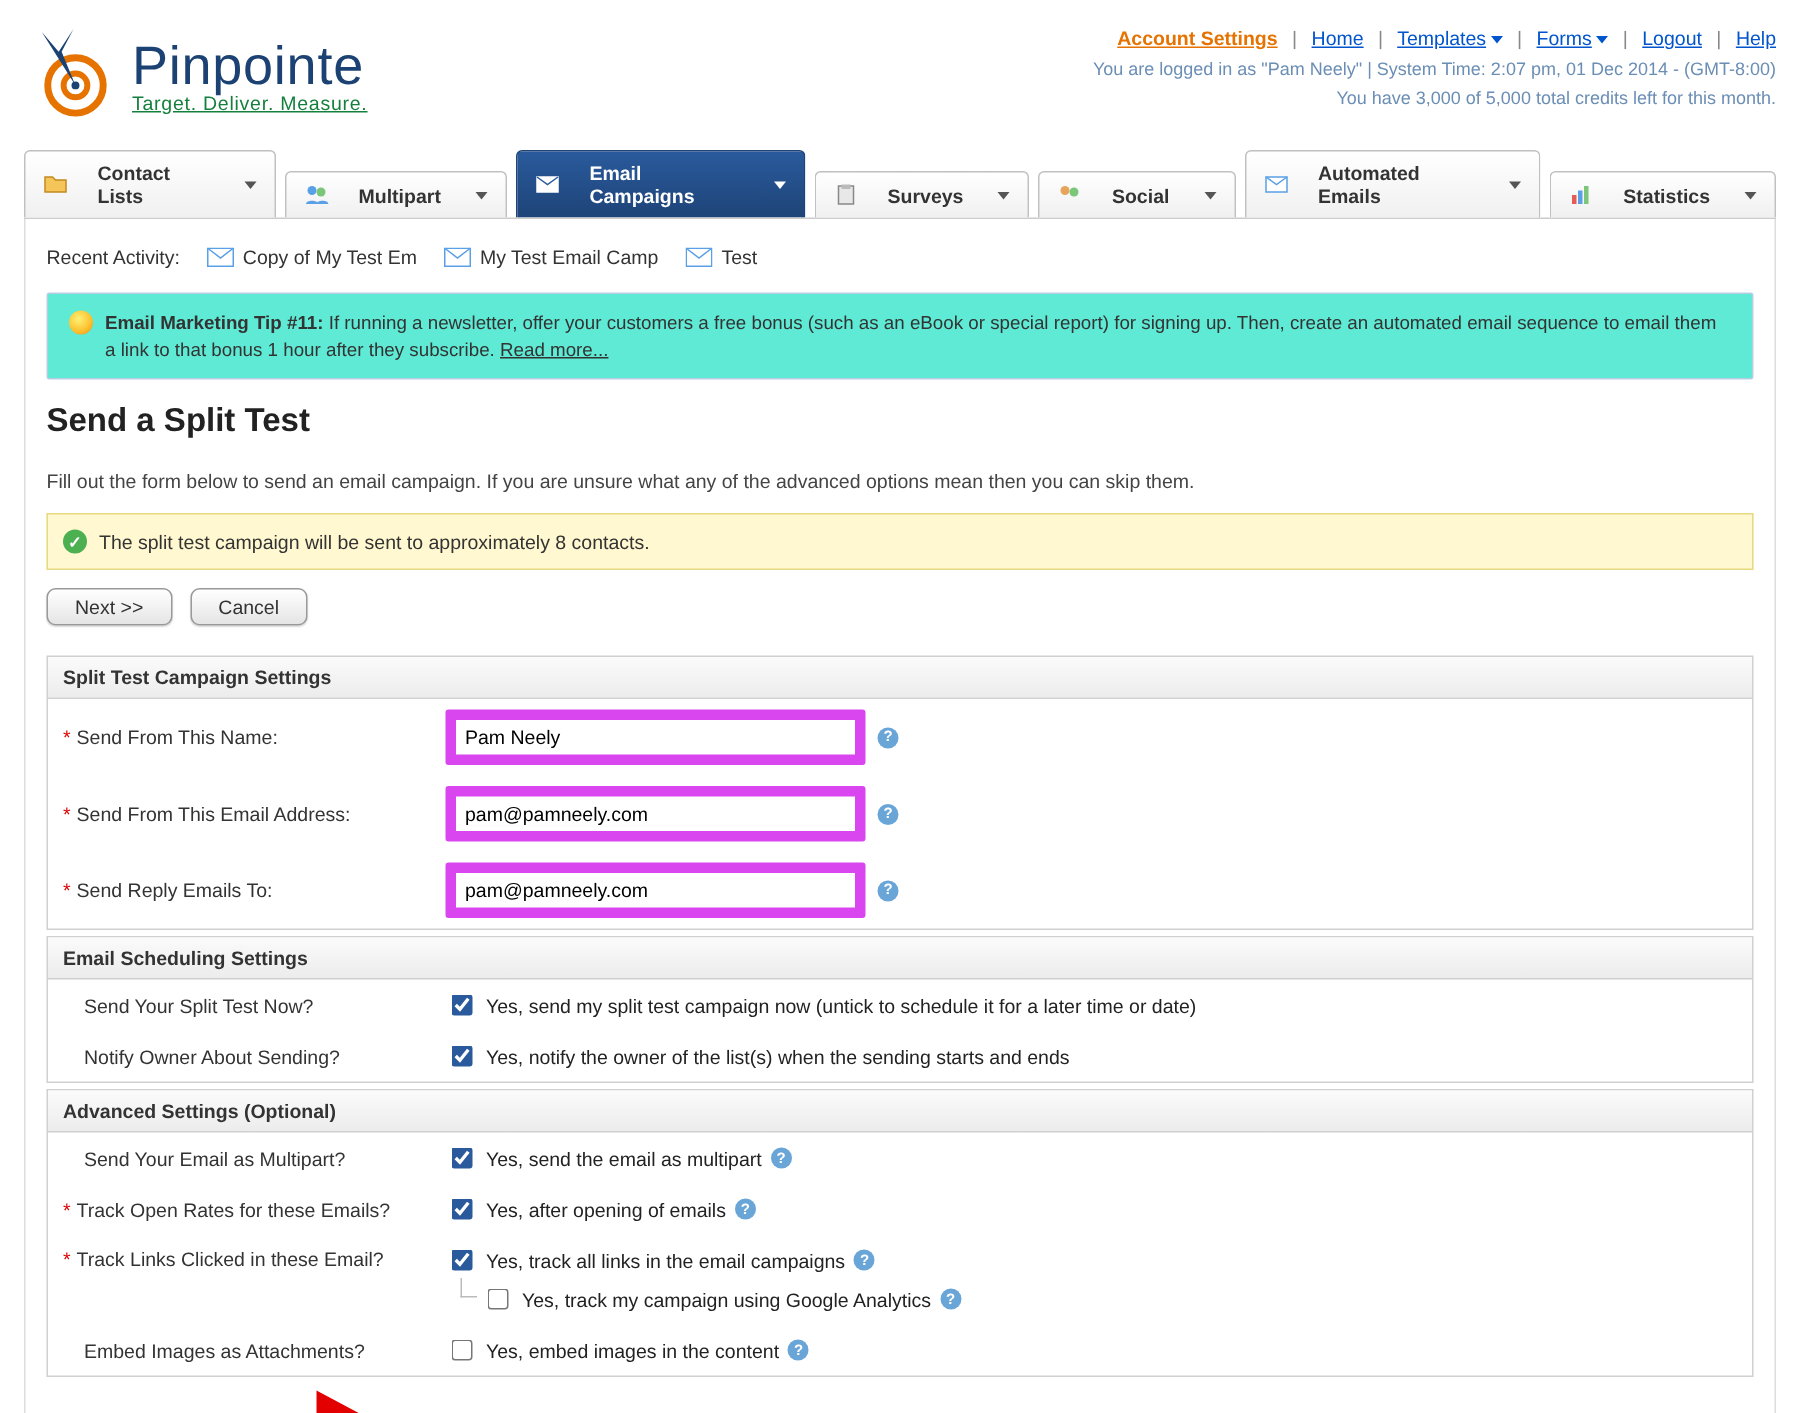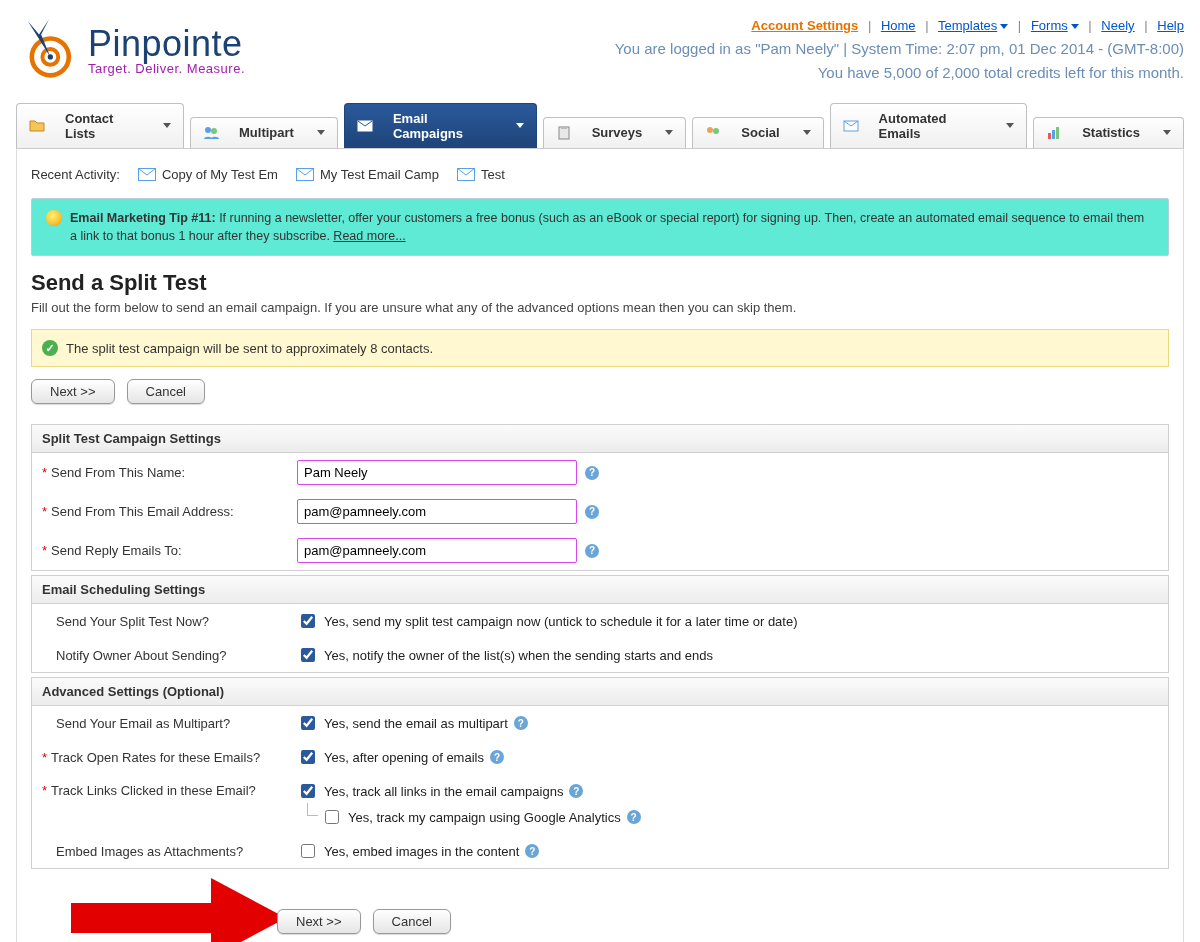--- a/index.html
+++ b/index.html
@@ -11,26 +11,26 @@
   background: #fff;
   width: 1200px;
 }
 .page { width: 1200px; padding: 0 16px; }
 .header { display: flex; align-items: flex-start; padding-top: 16px; }
 .logo-area { flex: 0 0 auto; }
 .logo { display: flex; align-items: center; }
 .logo-svg { width: 66px; height: 66px; }
 .logo-text { display: flex; flex-direction: column; margin-left: 6px; }
 .logo-name { font-size: 36px; color: #1c4173; font-weight: 500; letter-spacing: 0.5px; }
-.logo-tagline { font-size: 13px; color: #a21caf; margin-top: -4px; letter-spacing: 0.5px; }
+.logo-tagline { font-size: 13px; color: #15803d; margin-top: -4px; letter-spacing: 0.5px; text-decoration: underline; }
 .top-right { flex: 1; text-align: right; font-size: 13px; line-height: 1.6; }
 .top-nav a { color: #0055cc; text-decoration: underline; }
 .top-nav a.active { color: #e67300; font-weight: bold; }
 .top-nav .sep { color: #888; margin: 0 6px; }
-.status-line { color: #6b8eb5; font-size: 15px; }
+.status-line { color: #6b8eb5; font-size: 12px; }
 .caret-down {
   display: inline-block; width: 0; height: 0;
   border-left: 4px solid transparent; border-right: 4px solid transparent;
   border-top: 5px solid #0055cc; vertical-align: middle; margin-left: 3px;
 }
 .tabs { margin-top: 18px; display: flex; gap: 6px; align-items: flex-end; border-bottom: 1px solid #ccc; padding-bottom: 0; }
 .tab {
   display: flex; align-items: center; gap: 20px;
   background: linear-gradient(#ffffff, #f0f0f0);
   border: 1px solid #c0c0c0; border-bottom: none;
@@ -63,21 +63,21 @@
   background: #5eead4; border: 1px solid #b6cde3; border-radius: 2px;
   display: flex; align-items: flex-start; gap: 8px;
   font-size: 12.5px; color: #333; line-height: 1.45;
 }
 .bulb {
   width: 16px; height: 16px; flex: 0 0 auto; margin-top: 1px;
   background: radial-gradient(circle at 40% 35%, #fff176 0%, #fbc02d 60%, #f57f17 100%);
   border-radius: 50%;
 }
 .tip-box a { color: #333; text-decoration: underline; }
-.page-title { font-size: 22px; font-weight: bold; color: #222; margin: 14px 14px 4px 14px; }
+.page-title { font-size: 22px; font-weight: bold; color: #222; margin: 14px 14px 20px 14px; }
 .page-sub { font-size: 13px; color: #444; margin: 0 14px 14px 14px; }
 .success-box {
   margin: 0 14px 12px 14px; padding: 10px 10px;
   background: #fff8d0; border: 1px solid #e6d980;
   display: flex; align-items: center; gap: 8px; font-size: 13px;
 }
 .success-check {
   width: 16px; height: 16px; border-radius: 50%;
   background: #4caf50; display: flex; align-items: center; justify-content: center;
   color: #fff; font-size: 11px; font-weight: bold;
@@ -101,21 +101,21 @@
 }
 .form-row {
   display: flex; align-items: center;
   padding: 7px 10px; font-size: 13px;
 }
 .form-label { width: 255px; color: #333; display: flex; align-items: center; gap: 4px; }
 .req { color: #d00; }
 .form-field { display: flex; align-items: center; gap: 8px; }
 .text-input {
   width: 280px; padding: 4px 6px; font-size: 13px;
-  border: 1px solid #d946ef; border-radius: 2px;
+  border: 7px solid #d946ef; border-radius: 2px;
 }
 .help-icon {
   width: 14px; height: 14px; border-radius: 50%;
   background: #6aa5d8; color: #fff; font-size: 10px; font-weight: bold;
   display: inline-flex; align-items: center; justify-content: center;
   cursor: help;
 }
 .check-label { display: flex; align-items: center; gap: 6px; color: #222; }
 input[type="checkbox"] { width: 14px; height: 14px; accent-color: #2a5a9c; }
 .sub-check { margin-left: 24px; display: flex; align-items: center; gap: 6px; position: relative; }
@@ -153,26 +153,26 @@
     <div class="top-right">
       <div class="top-nav">
         <a href="#" class="active">Account Settings</a>
         <span class="sep">|</span>
         <a href="#">Home</a>
         <span class="sep">|</span>
         <a href="#">Templates</a><span class="caret-down"></span>
         <span class="sep">|</span>
         <a href="#">Forms</a><span class="caret-down"></span>
         <span class="sep">|</span>
-        <a href="#">Neely</a>
+        <a href="#">Logout</a>
         <span class="sep">|</span>
         <a href="#">Help</a>
       </div>
       <div class="status-line">You are logged in as "Pam Neely" | System Time: 2:07 pm, 01 Dec 2014 - (GMT-8:00)</div>
-      <div class="status-line">You have 5,000 of 2,000 total credits left for this month.</div>
+      <div class="status-line">You have 3,000 of 5,000 total credits left for this month.</div>
     </div>
   </div>
 
   <div class="tabs">
     <div class="tab">
       <span class="tab-icon">
         <svg viewBox="0 0 16 16">
             <path d="M1 3h5l2 2h7v8H1z" fill="#f6c55a" stroke="#c08a20"></path>
           </svg>
       </span>

